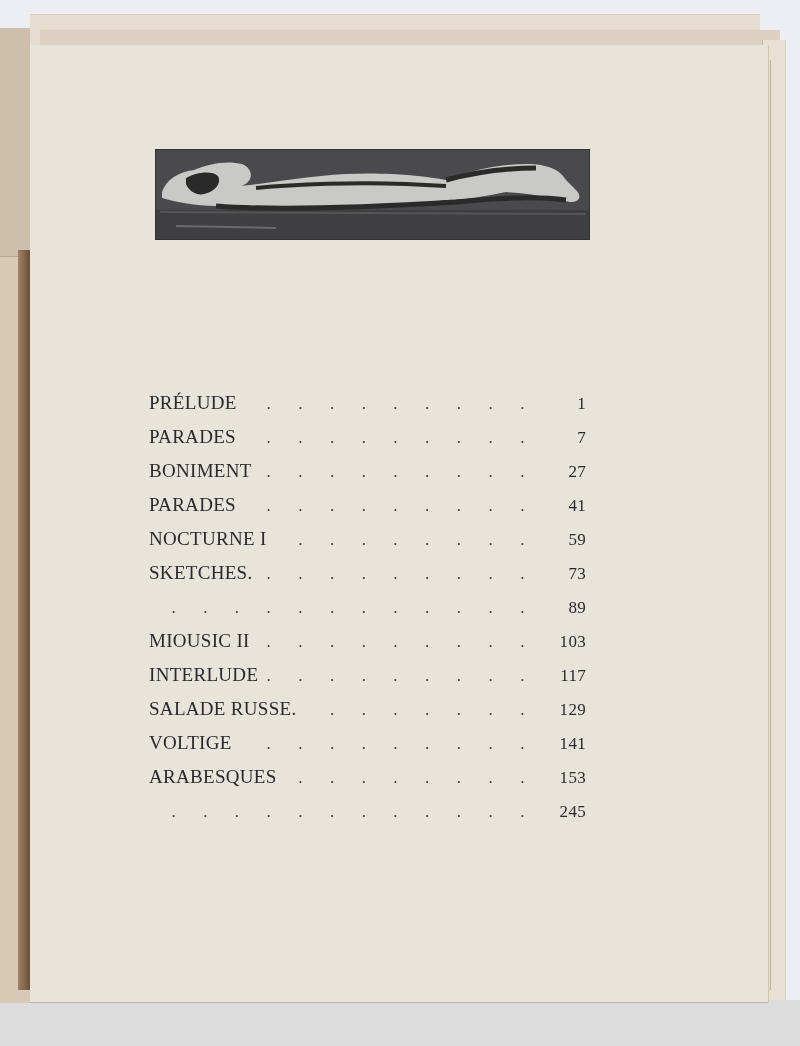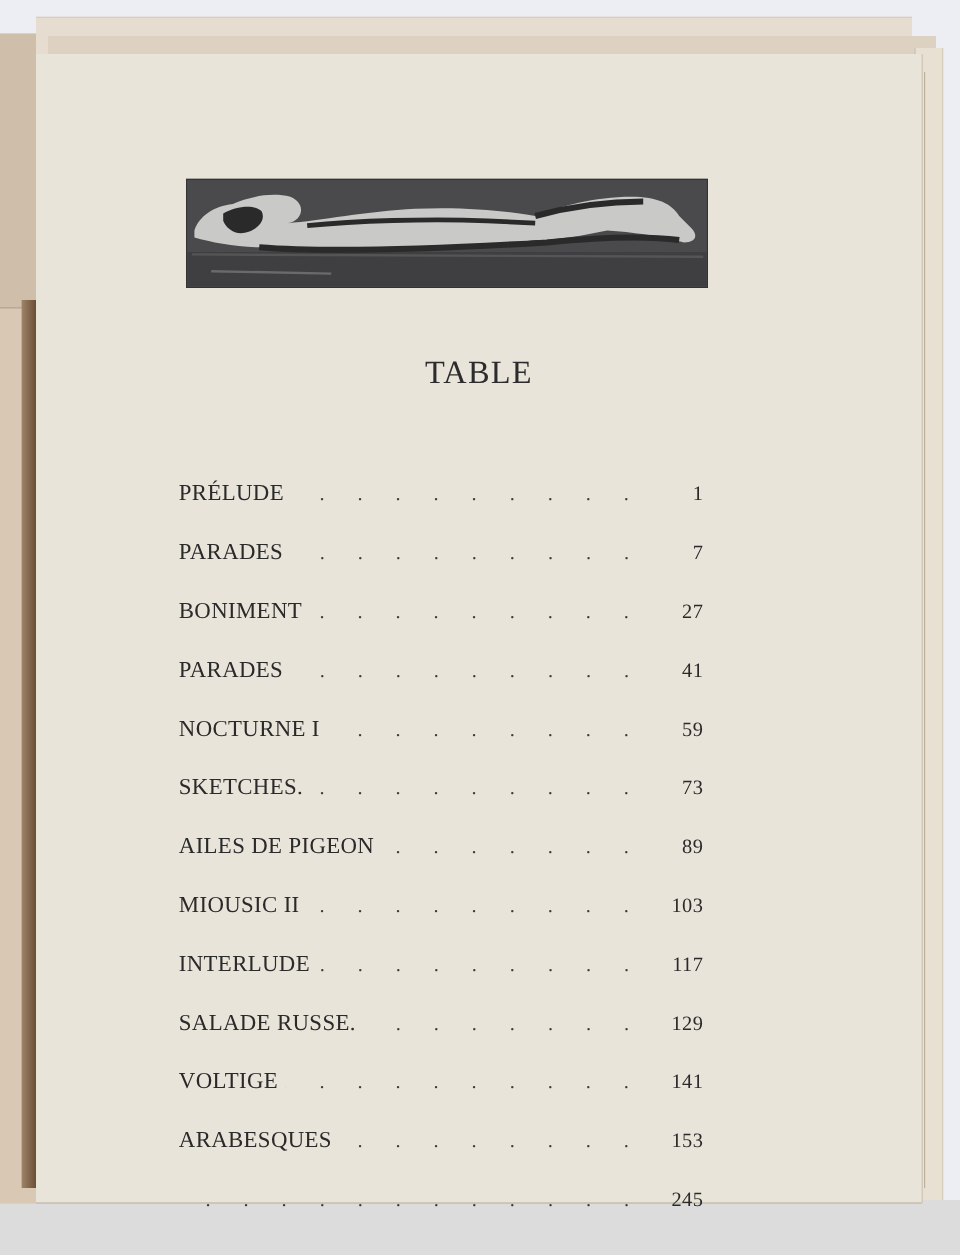--- a/index.html
+++ b/index.html
@@ -28,22 +28,22 @@
     border: 1px solid #333;
     overflow: hidden;
   }
   .woodcut svg { display: block; }
   .title {
     position: absolute; left: 0; width: 738px; top: 250px;
     text-align: center; font-size: 27px; color: #2c2c2c; letter-spacing: 1px;
   }
   .toc { position: absolute; left: 119px; top: 335px; width: 437px; }
   .toc-row {
-    position: relative; height: 34px; display: flex; align-items: center;
-    font-size: 19px; color: #2a2a2a; letter-spacing: 0.3px; margin-top: 15px;
+    position: relative; height: 34px; display: flex; align-items: flex-end;
+    font-size: 19px; color: #2a2a2a; letter-spacing: 0.3px;
   }
   .toc-title { white-space: nowrap; }
   .toc-dots {
     flex: 1; overflow: hidden; white-space: nowrap; color: #3a3a3a;
     letter-spacing: 11.6px; margin-left: 6px; margin-right: 14px;
     font-size: 17px; text-align: right; direction: rtl;
   }
   .toc-page { width: 36px; text-align: right; white-space: nowrap; font-size: 17px; }
 </style>
 </head>
@@ -66,21 +66,20 @@
       <path d="M6 42 C10 30 22 22 38 20 C52 14 70 10 86 14 C100 20 96 34 84 36 C110 34 150 26 190 24 C230 22 270 26 290 30 C310 22 340 14 370 14 C392 14 404 20 410 30 L420 40 C426 46 424 52 414 52 C398 48 380 44 350 42 C330 46 310 50 290 50 C250 56 200 58 150 58 C110 58 80 58 60 56 C40 56 20 52 6 48 Z" fill="#c9c9c7"></path>
       <path d="M30 28 C40 22 56 20 62 26 C66 34 58 42 48 44 C40 46 32 40 30 34 Z" fill="#2a2a2a"></path>
       <path d="M100 38 C140 34 200 32 250 34 L290 36" stroke="#2a2a2a" stroke-width="4" fill="none"></path>
       <path d="M290 30 C320 22 350 18 380 18" stroke="#2a2a2a" stroke-width="5" fill="none"></path>
       <path d="M60 56 C110 60 200 58 300 52 C340 48 380 46 410 50" stroke="#2a2a2a" stroke-width="5" fill="none"></path>
       <path d="M4 62 L430 64" stroke="#555" stroke-width="2"></path>
       <path d="M20 76 L120 78" stroke="#6a6a6a" stroke-width="2"></path>
     </svg>
   </div>
 
-  <div class="title">TABLE</div>
 
   <div class="toc">
     <div class="toc-row">
       <span class="toc-title">PRÉLUDE</span>
       <span class="toc-dots">. . . . . . . . . . . . . . . . . . . . . . . . . . . . . .</span>
       <span class="toc-page">1</span>
     </div>
     <div class="toc-row">
       <span class="toc-title">PARADES</span>
       <span class="toc-dots">. . . . . . . . . . . . . . . . . . . . . . . . . . . . . .</span>
@@ -100,21 +99,20 @@
       <span class="toc-title">NOCTURNE I</span>
       <span class="toc-dots">. . . . . . . . . . . . . . . . . . . . . . . . . . . . . .</span>
       <span class="toc-page">59</span>
     </div>
     <div class="toc-row">
       <span class="toc-title">SKETCHES.</span>
       <span class="toc-dots">. . . . . . . . . . . . . . . . . . . . . . . . . . . . . .</span>
       <span class="toc-page">73</span>
     </div>
     <div class="toc-row">
-      <span class="toc-title">AILES DE PIGEON</span>
       <span class="toc-dots">. . . . . . . . . . . . . . . . . . . . . . . . . . . . . .</span>
       <span class="toc-page">89</span>
     </div>
     <div class="toc-row">
       <span class="toc-title">MIOUSIC II</span>
       <span class="toc-dots">. . . . . . . . . . . . . . . . . . . . . . . . . . . . . .</span>
       <span class="toc-page">103</span>
     </div>
     <div class="toc-row">
       <span class="toc-title">INTERLUDE</span>

